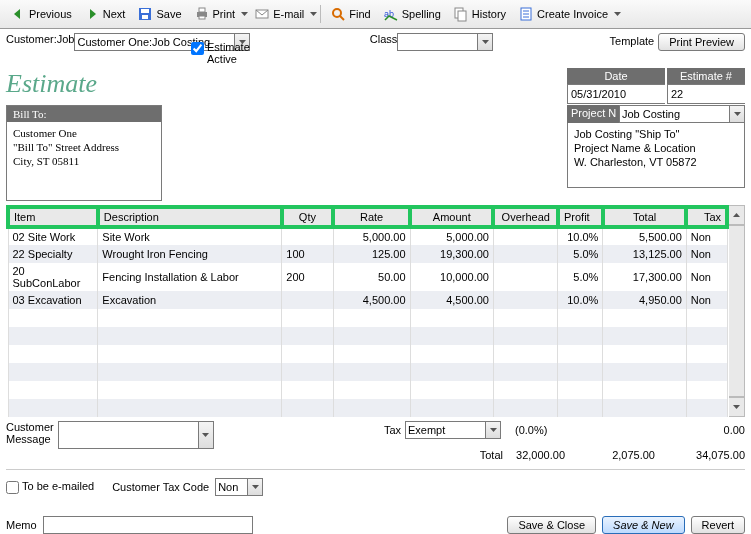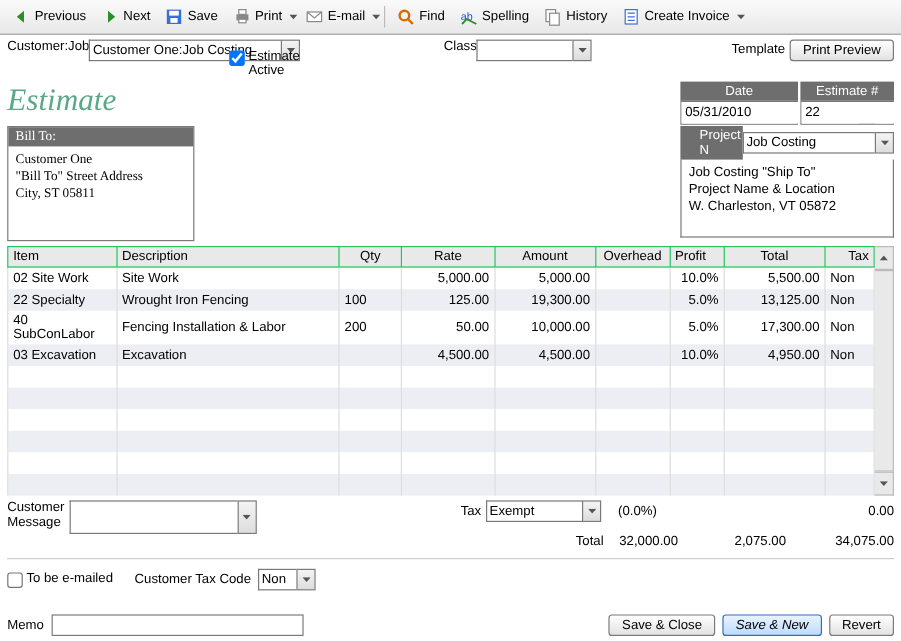--- a/index.html
+++ b/index.html
@@ -26,21 +26,21 @@
   .grid-area { padding: 0 6px; }
   .billrow { display:flex; gap:0; }
   .box { border:1px solid #7a7a7a; }
   .box-head { background:#6e6e6e; color:#fff; padding:2px 6px; font-size:11px; }
   .box-body { padding:4px 6px; font-size:11px; line-height:14px; }
   .dhdr { background:#6e6e6e; color:#fff; font-size:11px; text-align:center; padding:2px 0; }
   .dval { display:flex; align-items:center; padding:0; }
   .dval input { flex:1; border:none; height:18px; padding:0 3px; }
   .calico { width:18px; height:18px; border:1px solid #7a7a7a; border-left:none; display:flex; align-items:center; justify-content:center; cursor:pointer; background:#f0f0f0; }
   table.est { width:100%; border-collapse:collapse; font-size:11px; margin-top:4px; }
-  table.est th { background:#e9e9e9; border:1px solid #22c55e; font-weight:normal; padding:2px 4px; text-align:left; }
+  table.est th { background:#e9e9e9; border:4px solid #22c55e; font-weight:normal; padding:2px 4px; text-align:left; }
   table.est td { border-left:1px solid #ddd; border-right:1px solid #ddd; padding:2px 4px; height:18px; }
   table.est tbody tr:nth-child(even) td { background:#eceef3; }
   table.est tbody tr:nth-child(odd) td { background:#fff; }
   .num { text-align:right; }
   .scrollhint { width:16px; background:#e9e9e9; border:1px solid #bbb; border-left:none; }
   .footer { padding: 4px 6px; display:flex; flex-direction:column; gap:6px; }
   .frow { display:flex; align-items:center; }
   .totals { font-size:11px; }
   .sep { height:1px; background:#ccc; margin: 2px 0; }
 </style>
@@ -200,21 +200,21 @@
       <div class="box-body">
         <div>Customer One</div>
         <div>"Bill To" Street Address</div>
         <div>City, ST 05811</div>
         <div style="height:28px"></div>
       </div>
     </div>
     <div style="flex:1"></div>
     <div style="width:178px;">
       <div style="display:flex;">
-        <div class="dhdr" style="flex:0 0 52px; text-align:left; padding-left:16px;">Project N</div>
+        <div class="dhdr" style="flex:0 0 52px; text-align:left; padding-left:4px;">Project N</div>
         <div class="psel" style="flex:1;">
           <input type="text" style="flex: 1 1 0%; width: 100%;" value="Job Costing">
           <span class="darrow">
               <svg width="7" height="4">
                 <path d="M0 0 L7 0 L3.5 4 Z" fill="#555"></path>
               </svg>
             </span>
         </div>
       </div>
       <div class="box" style="border-top:none;">
@@ -260,21 +260,21 @@
             <td>Wrought Iron Fencing</td>
             <td>100</td>
             <td class="num">125.00</td>
             <td class="num">19,300.00</td>
             <td class="num"></td>
             <td class="num">5.0%</td>
             <td class="num">13,125.00</td>
             <td>Non</td>
           </tr>
           <tr>
-            <td>40 SubConLabor</td>
+            <td>20 SubConLabor</td>
             <td>Fencing Installation &amp; Labor</td>
             <td>200</td>
             <td class="num">50.00</td>
             <td class="num">10,000.00</td>
             <td class="num"></td>
             <td class="num">5.0%</td>
             <td class="num">17,300.00</td>
             <td>Non</td>
           </tr>
           <tr>

